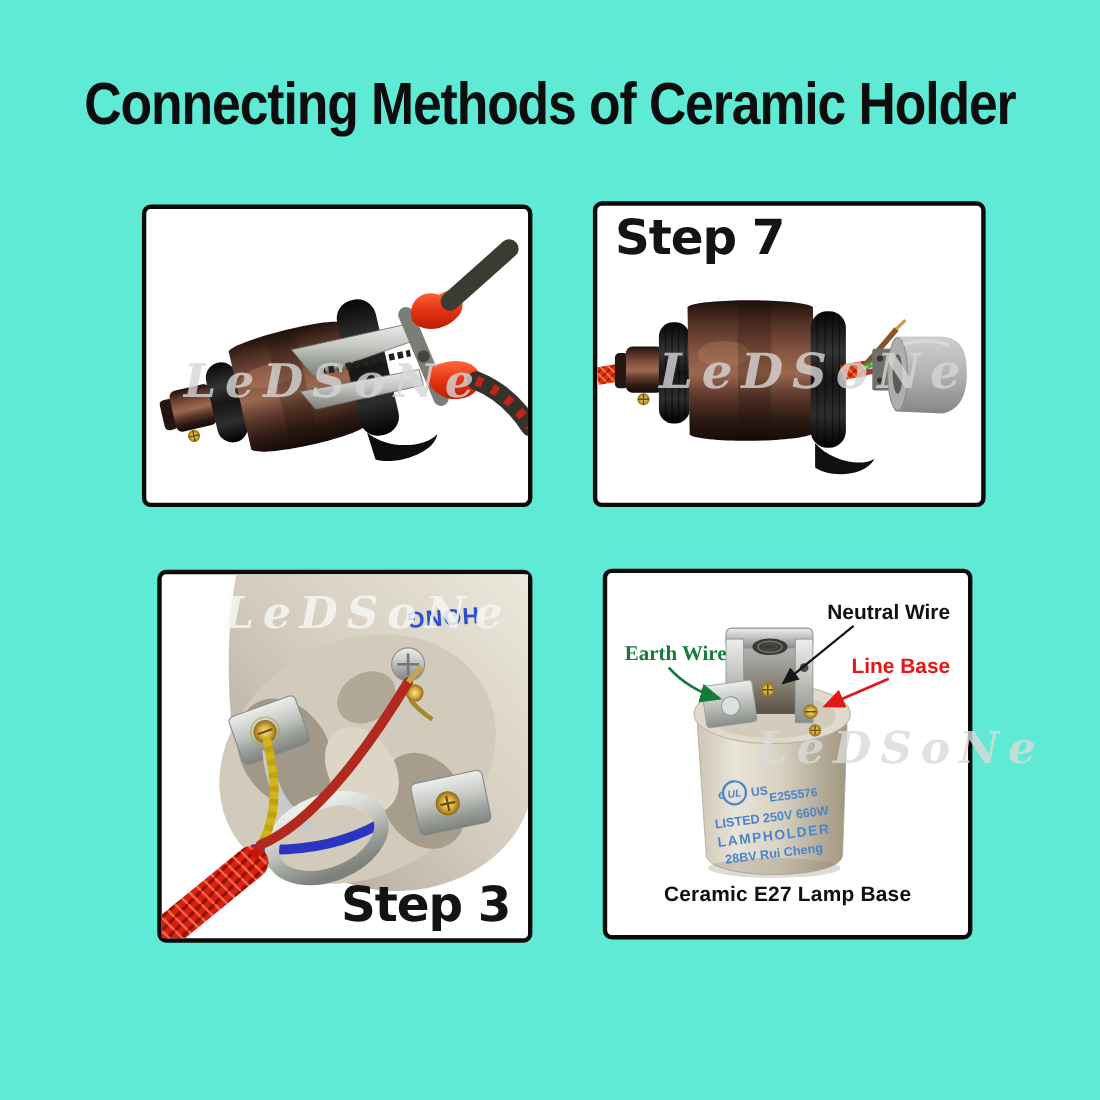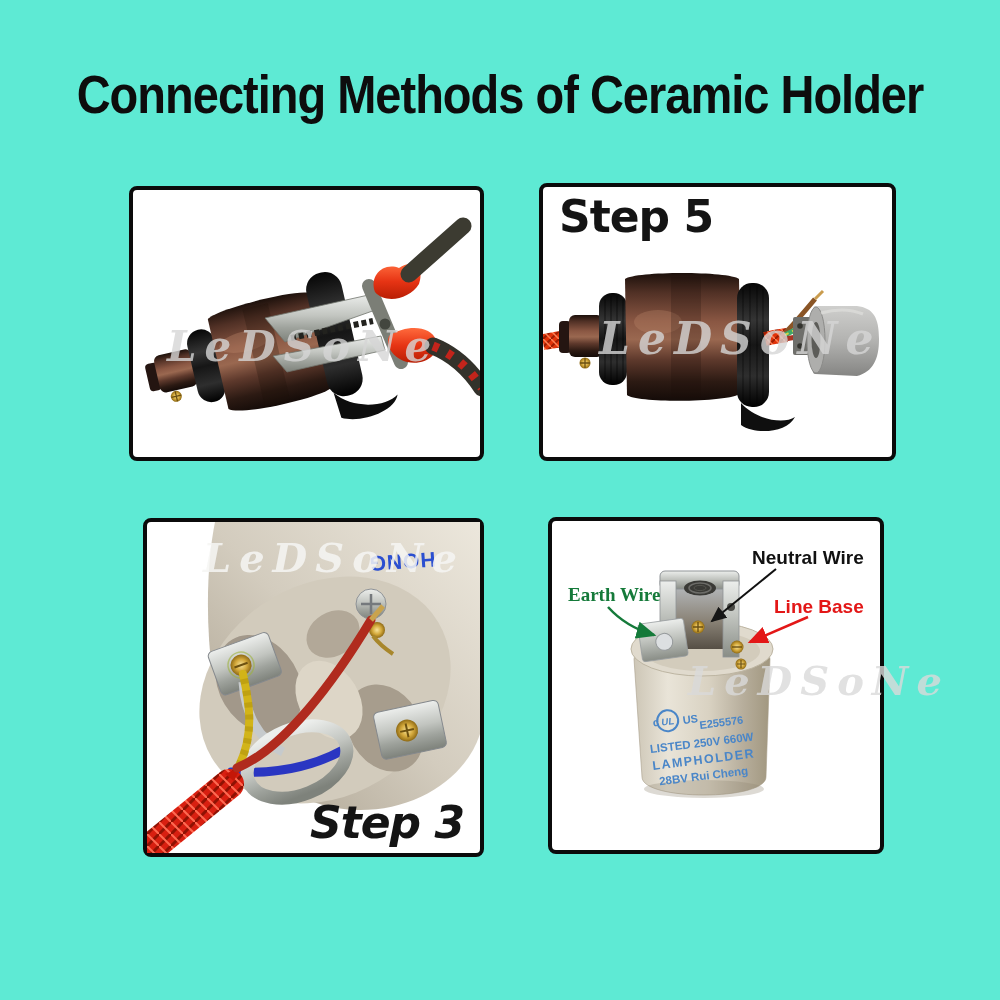--- a/index.html
+++ b/index.html
@@ -12,21 +12,21 @@
   .panel{position:absolute;border:4px solid #0b0b0b;border-radius:8px;background:#fff;box-sizing:border-box;}
   #panel-step1{left:129px;top:186px;width:355px;height:275px;}
   #panel-step2{left:539px;top:183px;width:357px;height:278px;}
   #panel-step3{left:143px;top:518px;width:341px;height:339px;}
   #panel-lamp {left:548px;top:517px;width:336px;height:337px;}
   .panel svg{display:block;}
   .step-label{position:absolute;font-family:"DejaVu Sans",sans-serif;font-weight:bold;
               font-size:44px;line-height:1;letter-spacing:-1px;color:#141414;pointer-events:none;}
   #step1-label{left:14px;top:6px;}
   #step2-label{left:16px;top:8px;}
-  #step3-label{right:16px;bottom:8px;font-style:italic;}
+  #step3-label{right:16px;bottom:8px;}
   .watermark{position:absolute;font-family:"DejaVu Serif",serif;font-style:italic;font-weight:bold;
              letter-spacing:8px;color:#d6d6d6;opacity:.8;white-space:nowrap;pointer-events:none;}
   #wm1{left:34px;top:132px;font-size:42px;}
   #wm2{left:56px;top:126px;font-size:44px;}
   #wm3{left:56px;top:12px;font-size:40px;color:#f6f6f4;opacity:.85;}
   #wm4{left:136px;top:136px;font-size:40px;color:#dadada;}
   .wire-label{position:absolute;font-weight:800;font-size:19px;line-height:1.05;
               font-family:"Liberation Sans",sans-serif;pointer-events:none;}
   #label-neutral{left:200px;top:27px;color:#111111;}
   #label-earth{left:16px;top:64px;color:#157a3a;font-family:Liberation Serif, serif;}
@@ -173,21 +173,21 @@
         <rect x="250" y="130" width="18" height="38" rx="2" fill="#6f6f6b"></rect>
         <circle cx="257" cy="139" r="2.8" fill="#34342f"></circle>
         <circle cx="257" cy="159" r="2.8" fill="#34342f"></circle>
         <path d="M272,119 C265,119 265,187 272,187 L314,189 C330,185 336,172 336,152 C336,130 330,121 314,119 Z" fill="url(#p2-socket)"></path>
         <ellipse cx="273" cy="153" rx="9" ry="33" fill="#aeaeac" stroke="#8b8b89" stroke-width="1"></ellipse>
         <ellipse cx="273" cy="153" rx="4.5" ry="18" fill="#5c5c58"></ellipse>
         <path d="M278,126 C292,122 308,122 320,127" stroke="#dcdcda" stroke-width="3" opacity=".8" fill="none"></path>
       </g>
     </svg>
     <div class="watermark" id="wm2">LeDSoNe</div>
-    <div class="step-label" id="step2-label">Step 5</div>
+    <div class="step-label" id="step2-label">Step 7</div>
   </div>
 
   <div class="panel" id="panel-step3">
     <svg width="333" height="331" viewBox="0 0 333 331">
       <defs>
         <linearGradient id="p3-cer" x1="1" y1="0" x2="0" y2="1">
           <stop offset="0" stop-color="#ece7dc"></stop>
             <stop offset=".5" stop-color="#d3ccbe"></stop>
           <stop offset="1" stop-color="#a89e8c"></stop>
         </linearGradient>
@@ -326,15 +326,16 @@
         <text x="148" y="259" font-size="11.5" text-anchor="middle" fill="#4a86c8">28BV Rui Cheng</text>
       </g>
       <path d="M224,48 L160,100" stroke="#111111" stroke-width="2" fill="none" marker-end="url(#p4-ar-k)"></path>
       <path d="M56,86 Q74,106 102,114" stroke="#157a3a" stroke-width="2.5" fill="none" marker-end="url(#p4-ar-g)"></path>
       <path d="M256,96 L198,121" stroke="#e31717" stroke-width="2.5" fill="none" marker-end="url(#p4-ar-r)"></path>
     </svg>
     <div class="watermark" id="wm4">LeDSoNe</div>
     <div class="wire-label" id="label-neutral" style="color: rgb(17, 17, 17);">Neutral Wire</div>
     <div class="wire-label" id="label-earth" style="color: rgb(21, 122, 58);">Earth Wire</div>
     <div class="wire-label" id="label-line" style="color: rgb(227, 23, 23);">Line Base</div>
+    <div id="caption">Ceramic E27 Lamp Base</div>
   </div>
 
 </div>
 
 </body></html>

